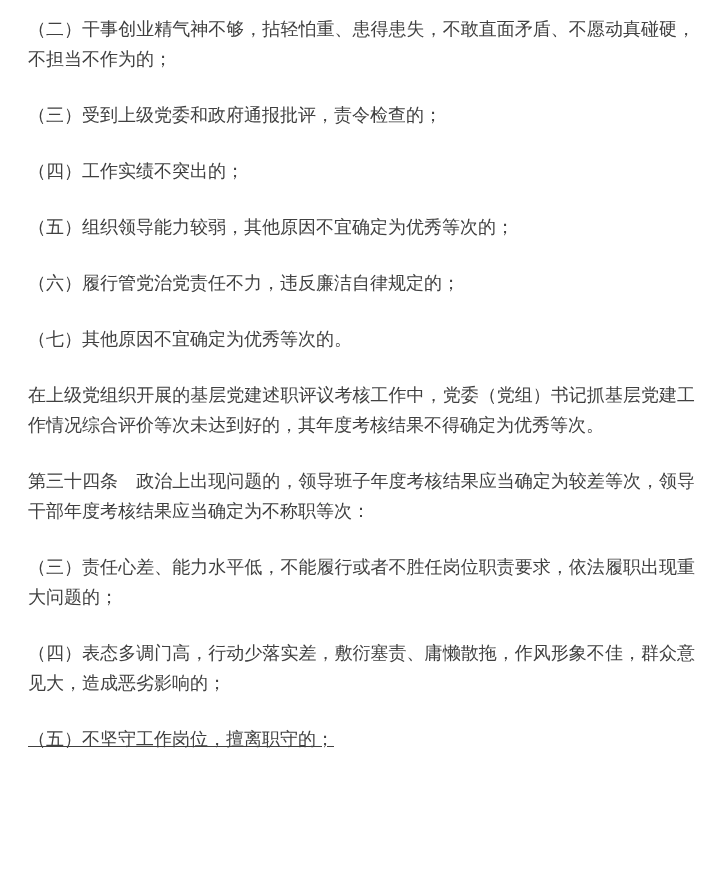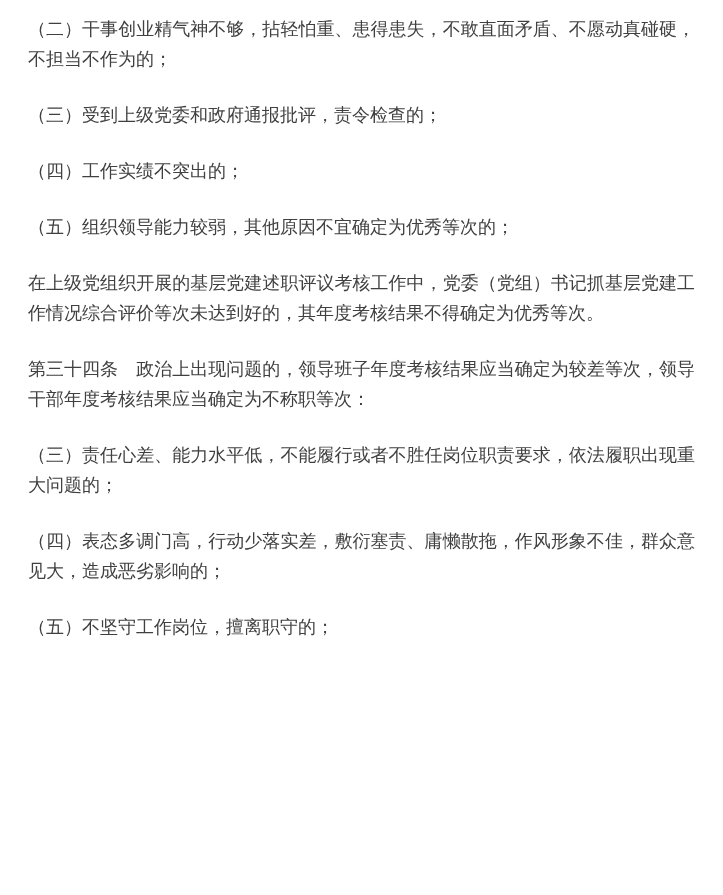--- a/index.html
+++ b/index.html
@@ -22,28 +22,31 @@
     color: #404040;
     text-align: justify;
     word-break: break-all;
     overflow-wrap: break-word;
   }
   .doc p {
     margin: 0 0 26px 0;
   }
   .doc p:last-child {
     margin-bottom: 0;
+    text-decoration: underline;
   }
 </style>
 </head>
 <body>
 
 <div class="doc">
   <p>（二）干事创业精气神不够，拈轻怕重、患得患失，不敢直面矛盾、不愿动真碰硬，不担当不作为的；</p>
   <p>（三）受到上级党委和政府通报批评，责令检查的；</p>
   <p>（四）工作实绩不突出的；</p>
   <p>（五）组织领导能力较弱，其他原因不宜确定为优秀等次的；</p>
+  <p>（六）履行管党治党责任不力，违反廉洁自律规定的；</p>
+  <p>（七）其他原因不宜确定为优秀等次的。</p>
   <p>在上级党组织开展的基层党建述职评议考核工作中，党委（党组）书记抓基层党建工作情况综合评价等次未达到好的，其年度考核结果不得确定为优秀等次。</p>
   <p>第三十四条　政治上出现问题的，领导班子年度考核结果应当确定为较差等次，领导干部年度考核结果应当确定为不称职等次：</p>
   <p>（三）责任心差、能力水平低，不能履行或者不胜任岗位职责要求，依法履职出现重大问题的；</p>
   <p>（四）表态多调门高，行动少落实差，敷衍塞责、庸懒散拖，作风形象不佳，群众意见大，造成恶劣影响的；</p>
   <p>（五）不坚守工作岗位，擅离职守的；</p>
 </div>
 
 </body></html>

